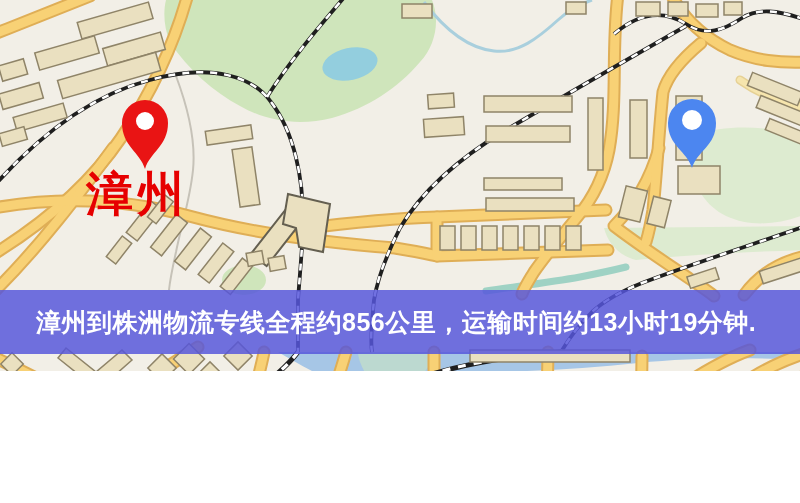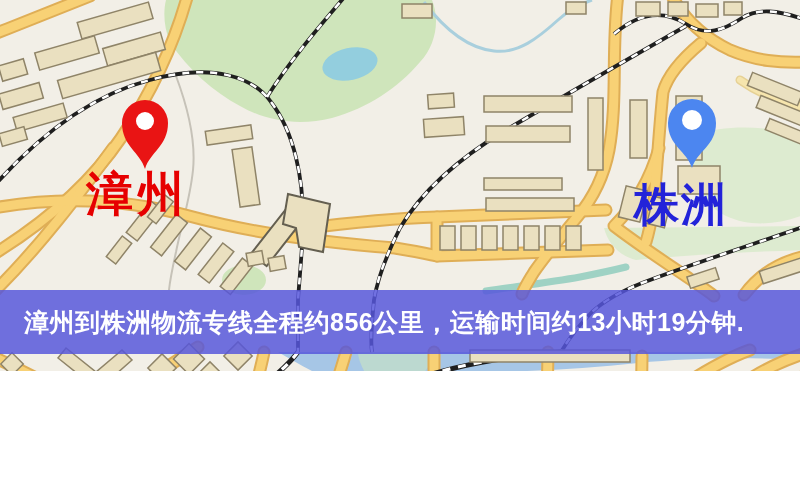--- a/index.html
+++ b/index.html
@@ -30,21 +30,21 @@
   .bld{fill:var(--building-fill);stroke:var(--building-stroke);stroke-width:1.5;}
   .bldD{fill:var(--building-fill);stroke:#645f50;stroke-width:2;}
   .strm{stroke:#c6c2b8;stroke-width:2;fill:none;}
   .strmb{stroke:#a9cfdd;stroke-width:3;fill:none;}
   .strmt{stroke:#9fd2c4;stroke-width:7;fill:none;stroke-linecap:round;}
   .city-label{position:absolute;font-family:"DejaVu Serif","Liberation Serif",serif;font-weight:700;
               line-height:1;white-space:nowrap;}
   .city-label.origin{left:86px;top:170px;font-size:47px;letter-spacing:4px;color:var(--origin-label);}
   .city-label.dest{left:634px;top:182px;font-size:45px;letter-spacing:2px;color:var(--dest-label);}
   .banner{position:absolute;left:0;right:0;top:290px;height:64px;background:var(--banner-bg);
-          display:flex;align-items:center;padding-left:24px;box-sizing:border-box;}
+          display:flex;align-items:center;padding-left:36px;box-sizing:border-box;}
   .banner span{color:var(--banner-text);font-size:25px;font-weight:600;letter-spacing:.5px;white-space:nowrap;}
 </style>
 </head>
 <body>
 
 <div class="stage">
   <svg class="map-svg" width="800" height="503" viewBox="0 0 800 503" aria-hidden="true">
     <defs>
       <path id="r1" d="M -6,34 C 25,22 55,10 90,-4"></path>
       <path id="r2" d="M 188,-6 C 174,45 150,95 121,138 C 94,178 52,218 -6,254"></path>
@@ -274,18 +274,17 @@
       <path d="M145,169 C140,152 122,146 122,123 A23,23 0 1 1 168,123 C168,146 150,152 145,169 Z" fill="var(--origin-pin)"></path>
       <circle cx="145" cy="121" r="9" fill="var(--pin-hole)"></circle>
     </g>
     <g>
       <path d="M692,168 C687,151 668,146 668,123 A24,24 0 1 1 716,123 C716,146 697,151 692,168 Z" fill="var(--dest-pin)"></path>
       <circle cx="692" cy="120" r="10" fill="var(--pin-hole)"></circle>
     </g>
   </svg>
 
   <div class="city-label origin">漳州</div>
-  <div class="city-label dest">株洲</div>
 
   <div class="banner">
     <span>漳州到株洲物流专线全程约856公里，运输时间约13小时19分钟.</span>
   </div>
 </div>
 
 </body></html>

